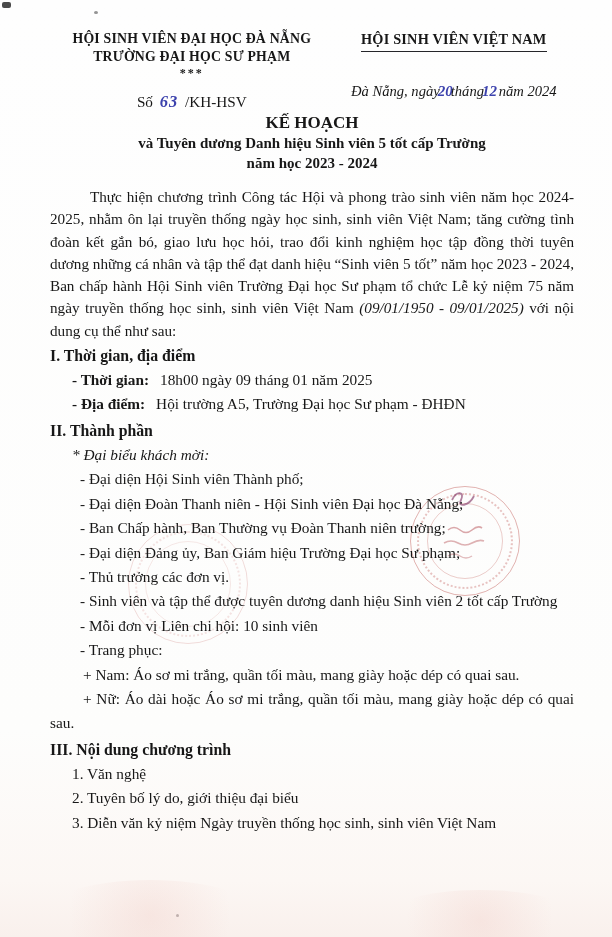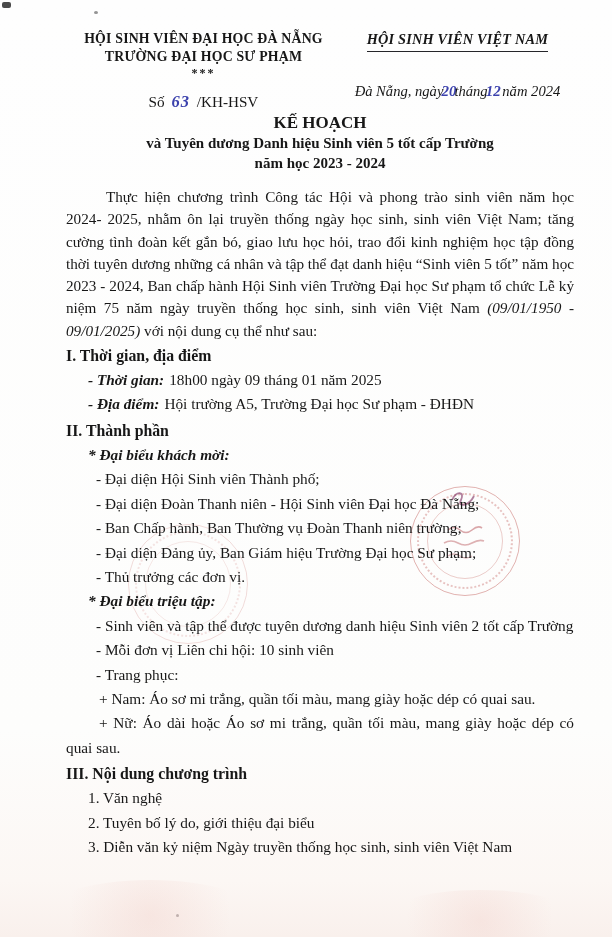--- a/index.html
+++ b/index.html
@@ -6,38 +6,37 @@
   body {
     width:612px; height:937px;
     font-family:"Liberation Serif", serif;
     background:#ffffff;
   }
   .page {
     position:relative; width:612px; height:937px; overflow:hidden;
     background:linear-gradient(180deg,#fefefe 0%,#fdfdfc 78%,#fcf7f4 94%,#f9f0ec 100%);
     color:#171717;
   }
-  .content { position:relative; z-index:2; padding:30px 38px 0 66px; }
+  .content { position:relative; z-index:2; padding:30px 38px 0 50px; }
 
   
   .doc-header { display:flex; justify-content:space-between; align-items:flex-start; }
   .h-left { width:302px; text-align:center; }
   .h-left .oline { font-weight:bold; font-size:13.8px; line-height:17.5px; letter-spacing:.2px; }
   .h-left .stars { font-weight:bold; font-size:12px; letter-spacing:2px; line-height:12px; margin-top:2px; }
   .doc-no { margin-top:13px; font-size:15.2px; }
   .hand-blue {
     color:#3c42ad; font-style:italic; font-weight:bold;
     font-size:16.5px; letter-spacing:1px; padding:0 3px;
   }
   .h-right { width:256px; text-align:center; }
   .org-underlined {
     display:inline-block; font-weight:bold; font-size:14.3px;
     padding-bottom:3px; border-bottom:1.5px solid #26262a;
     letter-spacing:.2px;
-    font-style:italic;
   }
   .date-line { margin-top:31px; font-style:italic; font-size:14.6px; white-space:nowrap; }
   .date-line .hand-num { color:#3c42ad; font-weight:bold; margin:3px -2px; font-size:15px; }
 
   
   .title-block { text-align:center; font-weight:bold; }
   .t-kind { font-size:17px; line-height:21px; }
   .t-line { font-size:15px; line-height:20px; }
 
   
@@ -45,22 +44,22 @@
     margin:13px 0 0 0; text-align:justify; text-indent:40px;
     font-size:15.2px; line-height:22.3px;
   }
   .intro .ital { font-style:italic; }
 
   .line { font-size:15.3px; line-height:24.4px; }
   .sec-h { font-weight:bold; font-size:15.8px; line-height:25px; margin-top:1px; }
   .ind1 { padding-left:22px; }
   .ind2 { padding-left:30px; }
   .indplus { text-indent:33px; text-align:justify; }
-  .lbl { font-weight:bold; font-style:italic; margin-right:5px; }
-  .star-line { font-weight:bold; font-style:italic; }
+  .lbl { font-weight:bold; margin-right:11px; }
+  .star-line { font-weight:normal; font-style:italic; }
   .nowrap { white-space:nowrap; }
 
   
   .stamp { position:absolute; z-index:1; }
   .stamp-r { left:410px; top:486px; width:110px; height:110px; }
   .stamp-l { left:128px; top:524px; width:120px; height:120px; opacity:.45; }
   .ring-outer { position:absolute; inset:0; border:1.6px solid rgba(186,74,70,.42); border-radius:50%; }
   .ring-text  { position:absolute; inset:7px; border:2.2px dotted rgba(186,74,70,.32); border-radius:50%; }
   .ring-inner { position:absolute; inset:17px; border:1.2px solid rgba(186,74,70,.28); border-radius:50%; }
   .stamp svg.center-squiggles { position:absolute; inset:0; }
@@ -142,21 +141,20 @@
       <span class="lbl">- Địa điểm:</span><span>Hội trường A5, Trường Đại học Sư phạm - ĐHĐN</span>
     </div>
 
     <div class="line sec-h">II. Thành phần</div>
     <div class="line ind1 star-line">* Đại biểu khách mời:</div>
     <div class="line ind2">- Đại diện Hội Sinh viên Thành phố;</div>
     <div class="line ind2">- Đại diện Đoàn Thanh niên - Hội Sinh viên Đại học Đà Nẵng;</div>
     <div class="line ind2">- Ban Chấp hành, Ban Thường vụ Đoàn Thanh niên trường;</div>
     <div class="line ind2">- Đại diện Đảng ủy, Ban Giám hiệu Trường Đại học Sư phạm;</div>
     <div class="line ind2">- Thủ trưởng các đơn vị.</div>
-    <div class="line ind1 star-line">* Đại biểu triệu tập:</div>
     <div class="line ind2 nowrap">- Sinh viên và tập thể được tuyên dương danh hiệu Sinh viên 2 tốt cấp Trường</div>
     <div class="line ind2">- Mỗi đơn vị Liên chi hội: 10 sinh viên</div>
     <div class="line ind2">- Trang phục:</div>
     <div class="line indplus">+ Nam: Áo sơ mi trắng, quần tối màu, mang giày hoặc dép có quai sau.</div>
     <div class="line indplus">+ Nữ: Áo dài hoặc Áo sơ mi trắng, quần tối màu, mang giày hoặc dép có quai sau.</div>
 
     <div class="line sec-h">III. Nội dung chương trình</div>
     <div class="line ind1">1. Văn nghệ</div>
     <div class="line ind1">2. Tuyên bố lý do, giới thiệu đại biểu</div>
     <div class="line ind1">3. Diễn văn kỷ niệm Ngày truyền thống học sinh, sinh viên Việt Nam</div>

